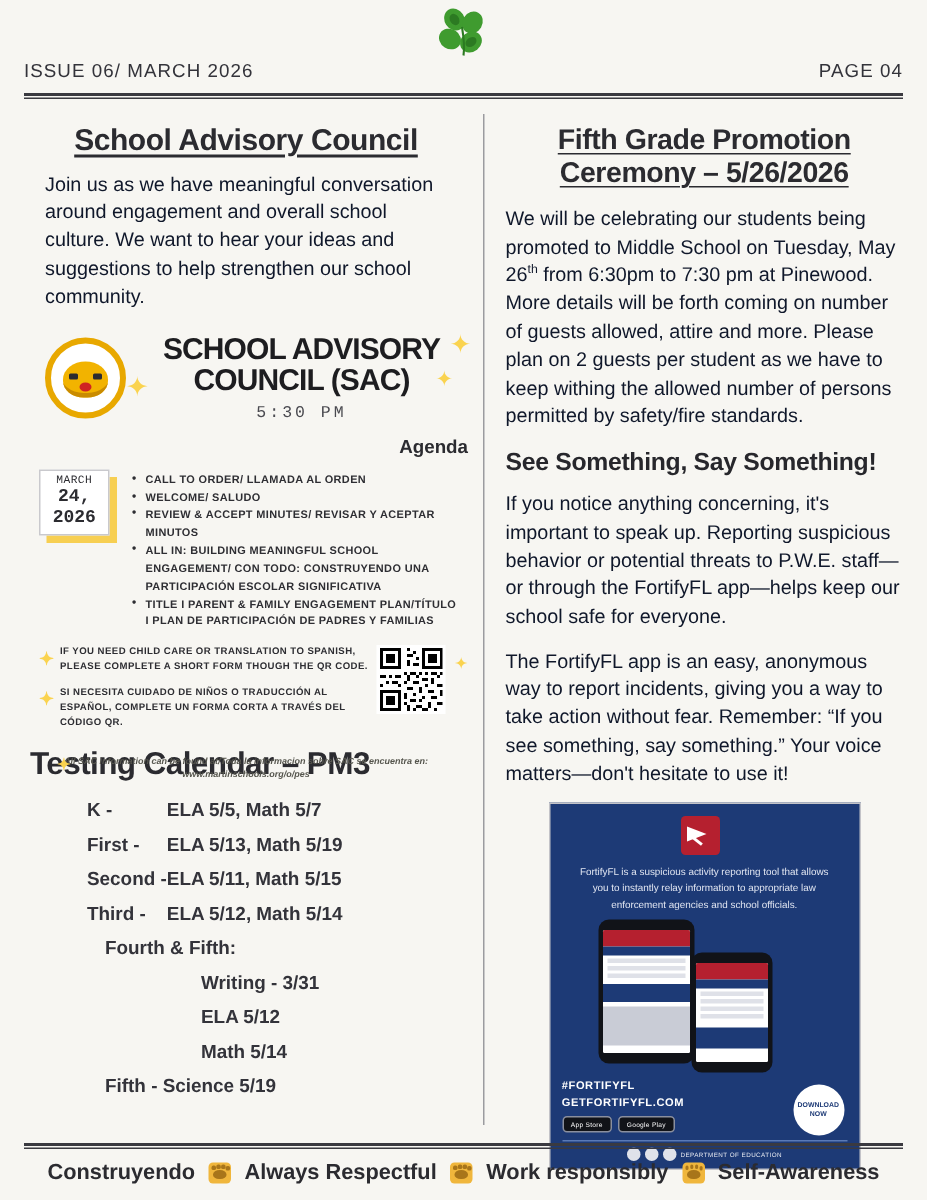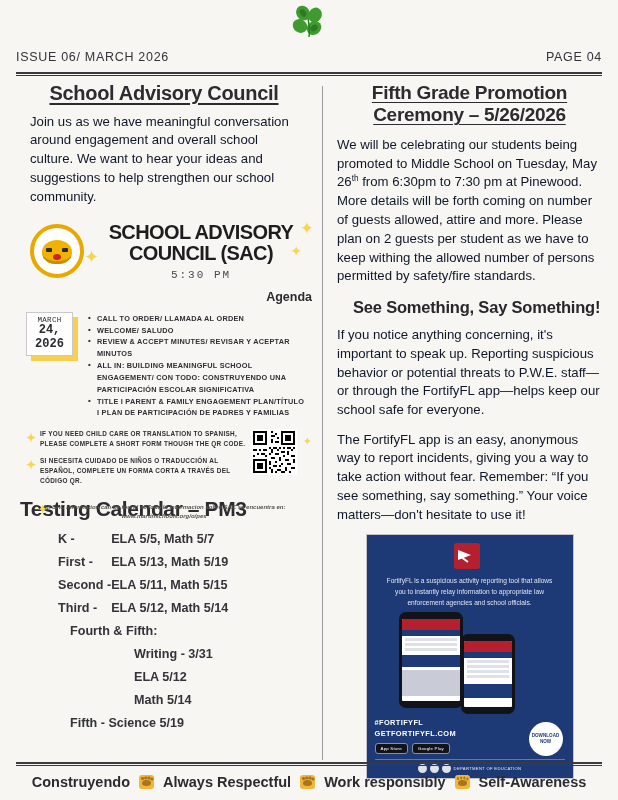--- a/index.html
+++ b/index.html
@@ -6,47 +6,47 @@
   html, body {
     width: 618px; height: 800px;
     background: #f7f6f2;
     font-family: "Liberation Sans", sans-serif;
     color: #2f2f33;
     overflow: hidden;
   }
   .page { position: relative; width: 618px; height: 800px; padding: 0 16px; }
 
   
-  .masthead { position: relative; height: 72px; }
+  .masthead { position: relative; height: 62px; }
   .clover { position: absolute; left: 50%; top: 4px; transform: translateX(-50%); width: 40px; height: 36px; }
   .mast-row {
     position: absolute; left: 0; right: 0; bottom: 8px;
     display: flex; justify-content: space-between; align-items: flex-end;
   }
   .mast-text { font-size: 12.5px; letter-spacing: 0.7px; color: #33333a; }
   .rule-double { border-top: 2.5px solid #3a3a40; border-bottom: 1px solid #3a3a40; height: 4px; }
 
   
   .cols { display: flex; height: 690px; padding-top: 6px; }
   .col-left { width: 306px; padding-right: 10px; }
   .divider { width: 1px; background: #9b9b9f; margin: 4px 0 6px 0; }
   .col-right { flex: 1; padding-left: 14px; }
 
   h2.head {
     font-size: 20px; font-weight: bold; text-align: center;
     text-decoration: underline; text-underline-offset: 3px;
-    letter-spacing: -0.3px; line-height: 1.18; color: #2b2b30;
+    letter-spacing: -0.3px; line-height: 1.18; color: #2b2b30; margin-top: 11px;
   }
   h2.head.right { font-size: 19px; }
   p.body { font-size: 13.2px; line-height: 1.42; color: #0f172a; }
   .col-left p.body { padding: 7px 10px 0 14px; }
   .col-right p.body { padding-top: 9px; }
   sup { font-size: 0.62em; vertical-align: super; }
 
-  h3.sub { font-size: 16.5px; font-weight: bold; color: #27272c; padding-top: 12px; letter-spacing: -0.2px; margin-left: 16px; }
+  h3.sub { font-size: 16.5px; font-weight: bold; color: #27272c; padding-top: 12px; letter-spacing: -0.2px; }
 
   
   .flyer { position: relative; margin-top: 12px; height: 265px; }
   .flyer-top { display: flex; align-items: flex-start; }
   .seal {
     width: 54px; height: 54px; border-radius: 50%; flex: 0 0 54px;
     margin: 6px 6px 0 14px; background: #fff;
     border: 4px solid #e8a800; position: relative;
   }
   .seal::after {

